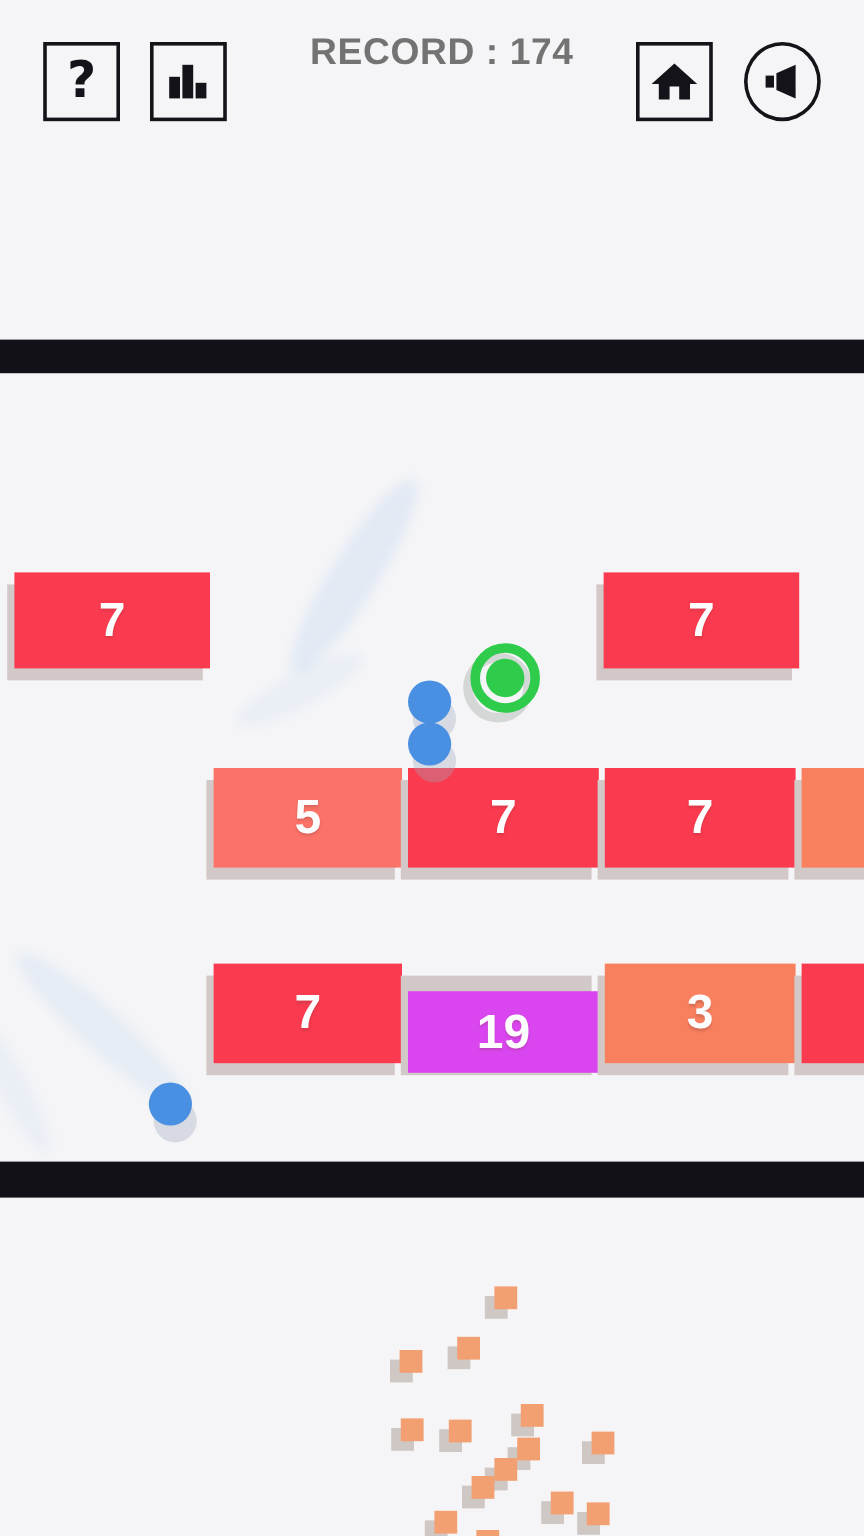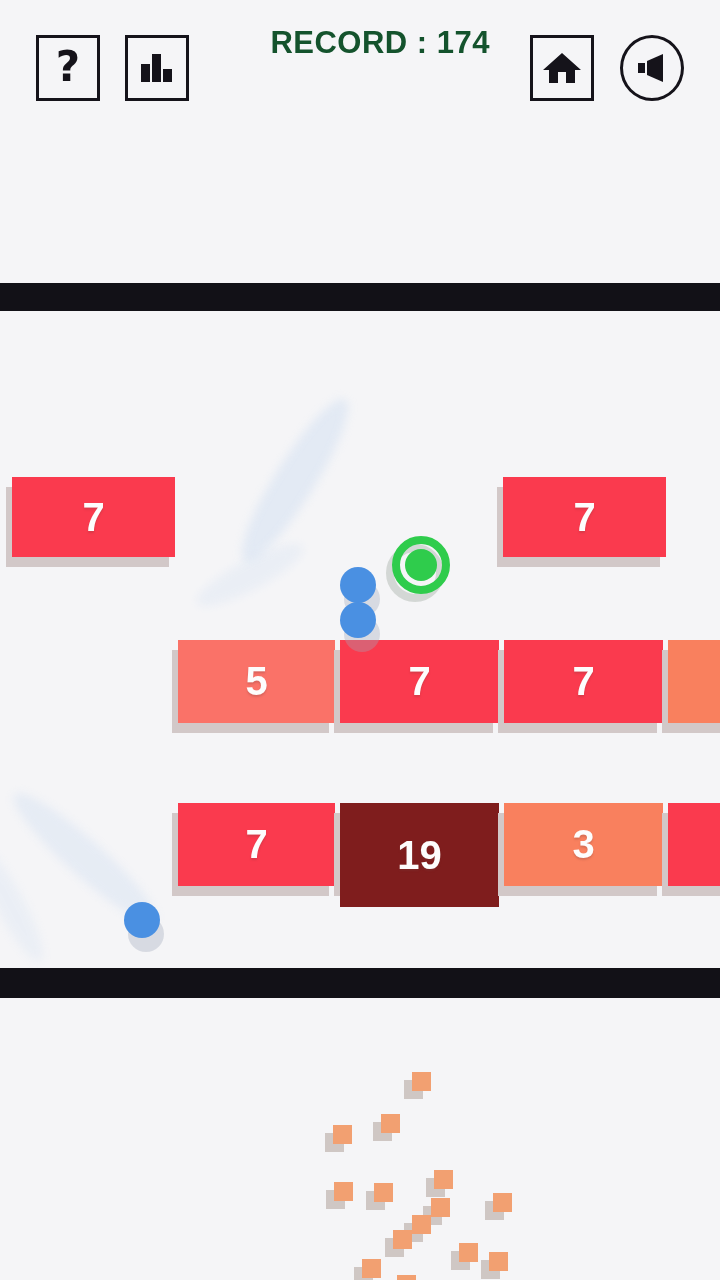--- a/index.html
+++ b/index.html
@@ -51,25 +51,25 @@
     font-family: "DejaVu Sans", sans-serif;
     font-size: 42px;
     font-weight: bold;
     color: #15131a;
     line-height: 1;
     margin-top: -2px;
   }
 
   #stats {
     position: absolute;
-    left: 200px;
+    left: 188px;
     top: 22px;
     width: 290px;
     text-align: right;
-    color: #14532d;
+    color: #737373;
     font-family: "Liberation Sans", sans-serif;
     font-weight: bold;
     font-size: 31px;
     letter-spacing: 0.5px;
     line-height: 41px;
   }
   #stats .row { white-space: pre; }
 
   
   #field {
@@ -223,21 +223,21 @@
       <div class="block" style="left: 178px; top: 510px; width: 157px; height: 83px; background: rgb(250, 114, 104);">5</div>
       <div class="block-shadow" style="left: 334px; top: 520px; width: 159px; height: 83px; background: rgb(210, 200, 200);"></div>
       <div class="block" style="left: 340px; top: 510px; width: 159px; height: 83px; background: rgb(250, 58, 78);">7</div>
       <div class="block-shadow" style="left: 498px; top: 520px; width: 159px; height: 83px; background: rgb(210, 200, 200);"></div>
       <div class="block" style="left: 504px; top: 510px; width: 159px; height: 83px; background: rgb(250, 58, 78);">7</div>
       <div class="block-shadow" style="left: 662px; top: 520px; width: 90px; height: 83px; background: rgb(210, 200, 200);"></div>
       <div class="block" style="left: 668px; top: 510px; width: 90px; height: 83px; background: rgb(249, 128, 94);"></div>
       <div class="block-shadow" style="left: 172px; top: 683px; width: 157px; height: 83px; background: rgb(210, 200, 200);"></div>
       <div class="block" style="left: 178px; top: 673px; width: 157px; height: 83px; background: rgb(250, 58, 78);">7</div>
       <div class="block-shadow" style="left: 334px; top: 683px; width: 159px; height: 83px; background: rgb(210, 200, 200);"></div>
-      <div class="block" style="left: 340px; top: 673px; width: 159px; height: 104px; background: #7f1d1d;">19</div>
+      <div class="block" style="left: 340px; top: 696px; width: 159px; height: 68px; background: #d946ef;">19</div>
       <div class="block-shadow" style="left: 498px; top: 683px; width: 159px; height: 83px; background: rgb(210, 200, 200);"></div>
       <div class="block" style="left: 504px; top: 673px; width: 159px; height: 83px; background: rgb(249, 128, 94);">3</div>
       <div class="block-shadow" style="left: 662px; top: 683px; width: 90px; height: 83px; background: rgb(210, 200, 200);"></div>
       <div class="block" style="left: 668px; top: 673px; width: 90px; height: 83px; background: rgb(250, 58, 78);"></div>
     </div>
 
   <div id="balls-layer">
       <div class="ball-shadow" style="left: 344px; top: 451px;"></div>
       <div class="ball-shadow" style="left: 344px; top: 486px;"></div>
       <div class="ball-shadow" style="left: 128px; top: 786px;"></div>

